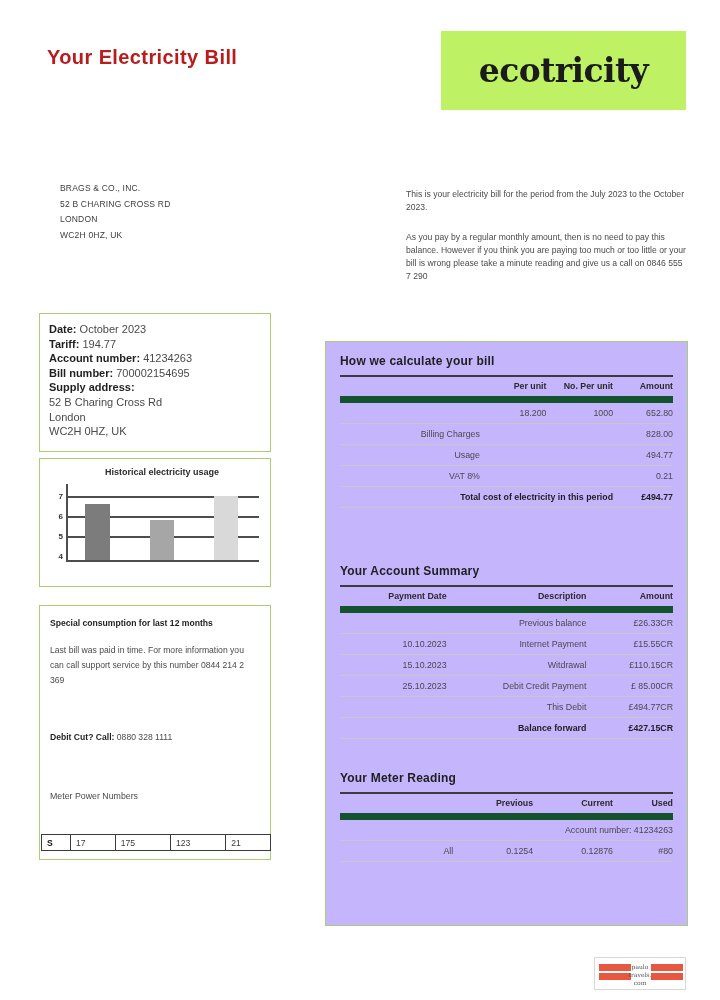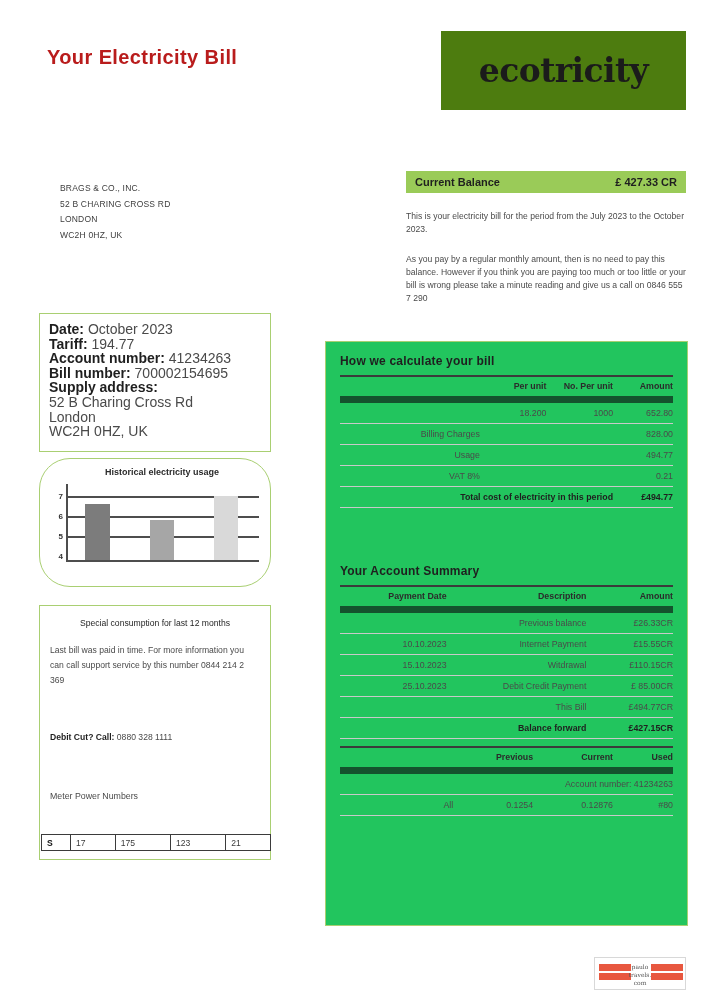--- a/index.html
+++ b/index.html
@@ -27,21 +27,21 @@
     font-weight: bold;
     letter-spacing: 0.4px;
     color: #b91c1c;
   }
   .logo-box {
     position: absolute;
     left: 441px;
     top: 31px;
     width: 245px;
     height: 79px;
-    background: #4d7c0f;
+    background: #bef264;
     display: flex;
     align-items: center;
     justify-content: center;
   }
   .logo-text {
     font-family: "DejaVu Serif", serif;
     font-size: 33px;
     font-weight: bold;
     color: #1b1b1b;
     letter-spacing: -0.6px;
@@ -92,26 +92,26 @@
   .balance-note p:last-child { margin-bottom: 0; }
   
   .panel {
     position: absolute;
     left: 39px;
     border: 1px solid #A9CF72;
     box-sizing: border-box;
     background: #fff;
   }
   #panel-account { top: 313px; width: 232px; height: 139px; }
-  #panel-chart   { top: 458px; width: 232px; height: 129px; border-radius: 31px; }
+  #panel-chart   { top: 458px; width: 232px; height: 129px; }
   #panel-info    { top: 605px; width: 232px; height: 255px; }
 
   .acct-lines {
     padding: 8px 9px 0 9px;
-    font-size: 14px;
+    font-size: 11px;
     line-height: 14.6px;
     color: #4a4a4a;
   }
   .acct-lines b { color: #1f1f1f; }
 
   
   .chart-title {
     text-align: center;
     font-size: 9px;
     font-weight: bold;
@@ -170,24 +170,23 @@
     bottom: 2px;
   }
   
   .info-pad {
     padding: 10px 10px 0 10px;
     font-size: 8.6px;
     line-height: 15px;
     color: #4a4a4a;
   }
   .info-head {
-    font-weight: normal;
+    font-weight: bold;
     color: #1f1f1f;
     line-height: 14px;
-    text-align: center;
   }
   .info-body { margin-top: 13px; }
   .powercut {
     margin-top: 42px;
     font-size: 8.6px;
     color: #4a4a4a;
   }
   .powercut b { color: #1f1f1f; }
   .meter-label {
     margin-top: 44px;
@@ -212,21 +211,21 @@
 
   
   .right-box {
     position: absolute;
     left: 325px;
     top: 341px;
     width: 363px;
     height: 585px;
     border: 1px solid #A9CF72;
     box-sizing: border-box;
-    background: #22c55e;
+    background: #c4b5fd;
     padding: 0 14px;
   }
   .sec-title {
     font-size: 12px;
     font-weight: bold;
     color: #1f1f1f;
     letter-spacing: 0.2px;
   }
   #sec-calc { margin-top: 12px; }
   #sec-summary { margin-top: 56px; }
@@ -301,24 +300,20 @@
   </div>
 
   <div class="cust-address">
     <div>BRAGS &amp; CO., INC.</div>
     <div>52 B CHARING CROSS RD</div>
     <div>LONDON</div>
     <div>WC2H 0HZ, UK</div>
   </div>
 
   <div class="balance-wrap">
-    <div class="balance-bar">
-      <span class="lab">Current Balance</span>
-      <span class="amt">£ 427.33 CR</span>
-    </div>
     <div class="balance-note">
       <p>This is your electricity bill for the period from the July 2023 to the October 2023.</p>
       <p>As you pay by a regular monthly amount, then is no need to pay this balance. However if you think you are paying too much or too little or your bill is wrong please take a minute reading and give us a call on 0846 555 7 290</p>
     </div>
   </div>
 
   <div class="panel" id="panel-account">
     <div class="acct-lines">
       <div>
         <b>Date:</b>
@@ -459,30 +454,31 @@
             <td class="c">Witdrawal</td>
             <td class="r">£110.15CR</td>
           </tr>
           <tr>
             <td class="l">25.10.2023</td>
             <td class="c">Debit Credit Payment</td>
             <td class="r">£ 85.00CR</td>
           </tr>
           <tr>
             <td class="l"></td>
-            <td class="c">This Bill</td>
+            <td class="c">This Debit</td>
             <td class="r">£494.77CR</td>
           </tr>
           <tr class="total">
             <td class="l" colspan="2">Balance  forward</td>
             <td class="r">£427.15CR</td>
           </tr>
         </tbody>
     </table>
 
+    <div class="sec-title" id="sec-meter">Your Meter Reading</div>
     <table class="data">
       <thead>
         <tr>
           <th class="l" style="width:34%"></th>
           <th class="c" style="width:24%">Previous</th>
           <th class="c" style="width:24%">Current</th>
           <th class="c" style="width:18%">Used</th>
         </tr>
       </thead>
       <tbody id="meter-body">

